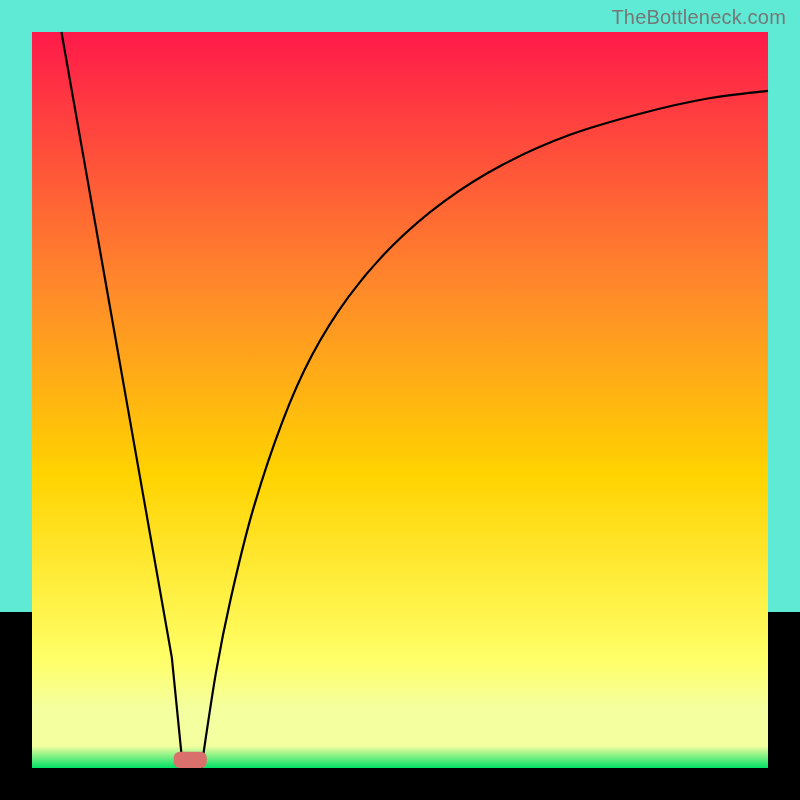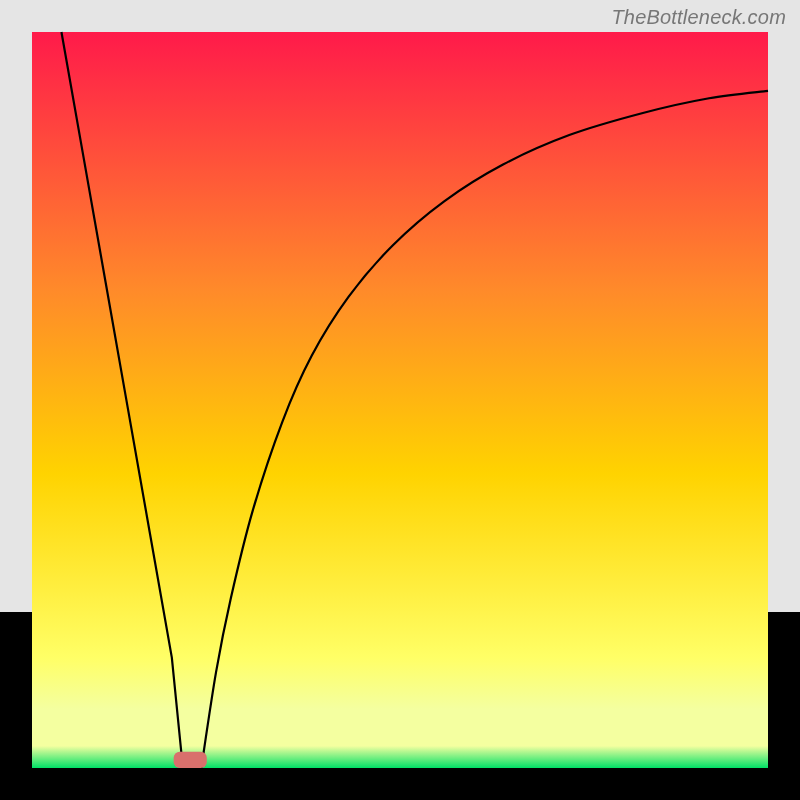--- a/index.html
+++ b/index.html
@@ -8,22 +8,21 @@
     width: 800px;
     height: 800px;
     background: #000;
     overflow: hidden;
     font-family: Arial, Helvetica, sans-serif;
   }
   .frame {
     position: relative;
     width: 800px;
     height: 612px;
-    background: #e5e5e5;
-    font-style: italic;
+    background: #5eead4;
   }
   .plot-area {
     position: absolute;
     left: 32px;
     top: 32px;
     width: 736px;
     height: 736px;
     
   }
   .watermark {

